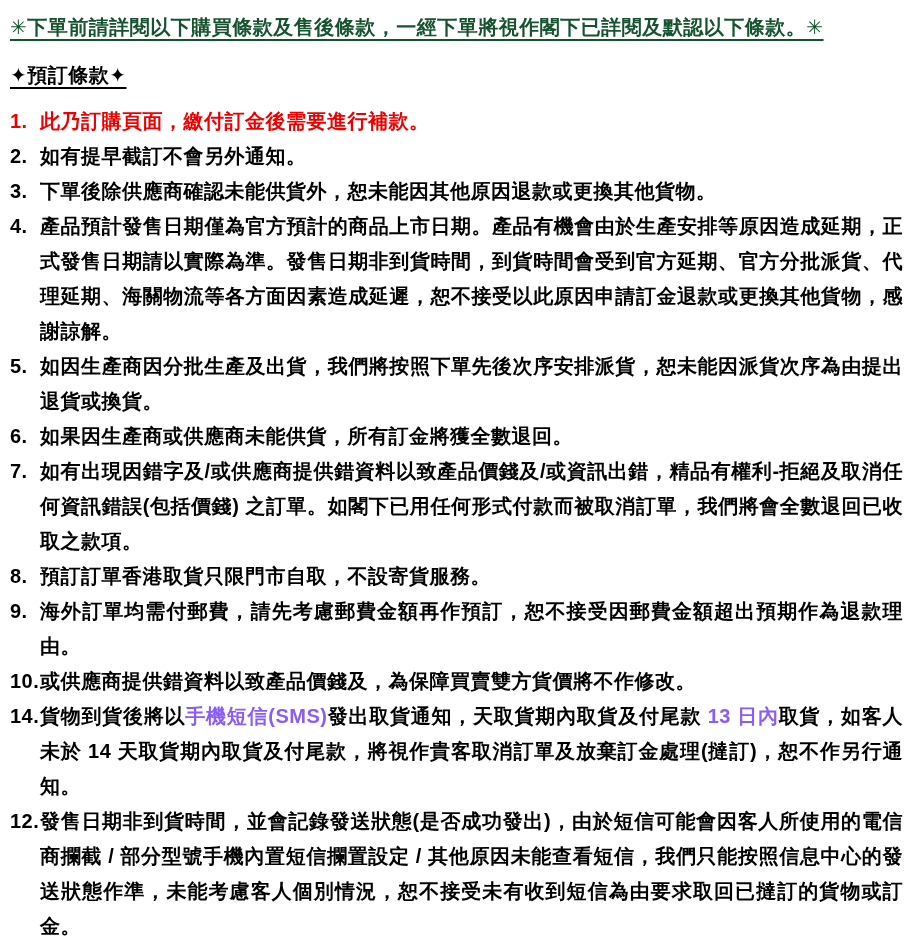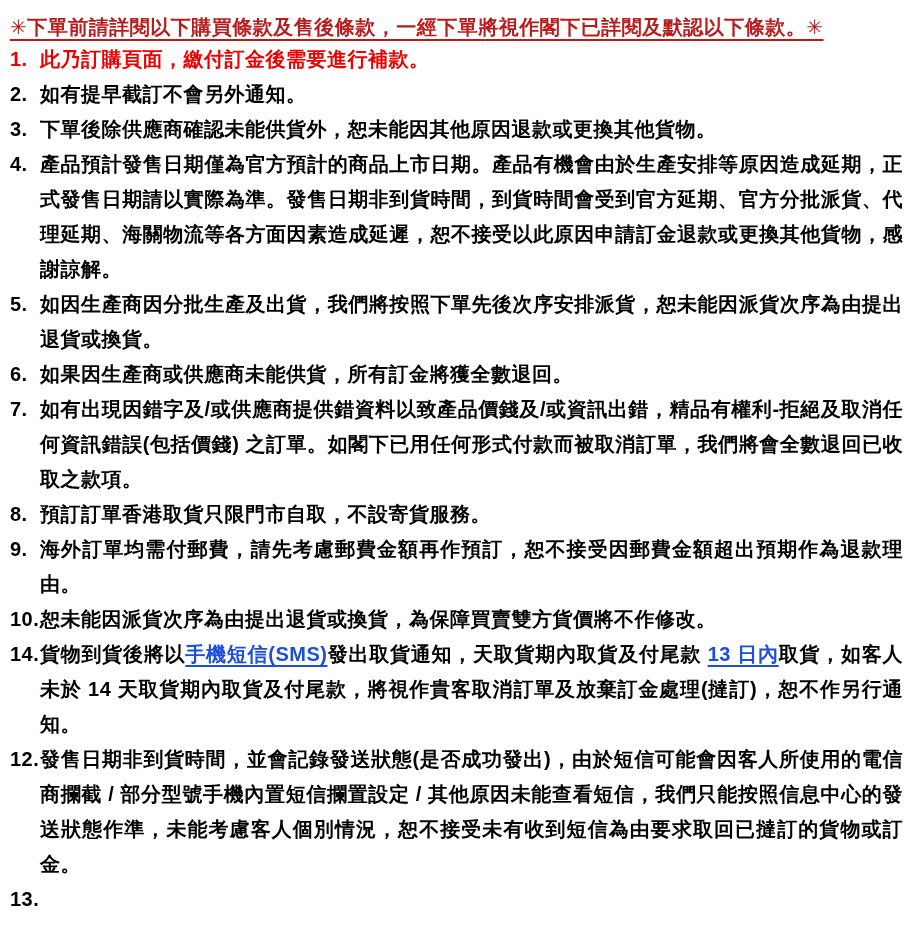--- a/index.html
+++ b/index.html
@@ -12,25 +12,26 @@
     font-family: "Liberation Sans", "DejaVu Sans", sans-serif;
     font-weight: 700;
     color: #000000;
     font-size: 20px;
     -webkit-font-smoothing: antialiased;
   }
   .page {
     padding: 12px 10px 10px 10px;
   }
   .top-notice {
-    color: #b91c1c;
+    color: #14532d;
     line-height: 30px;
     text-decoration: underline;
     text-decoration-thickness: 2px;
     text-underline-offset: 5px;
+    margin-bottom: 18px;
     letter-spacing: 0.5px;
   }
   .section-title {
     color: #000000;
     line-height: 30px;
     text-decoration: underline;
     text-decoration-thickness: 2px;
     text-underline-offset: 5px;
     margin-bottom: 14px;
     letter-spacing: 0.5px;
@@ -55,32 +56,32 @@
     text-align: justify;
     text-justify: inter-ideograph;
     text-align-last: left;
   }
   .term-item.red,
   .term-item.red .num,
   .term-item.red .term-text {
     color: #ee0000;
   }
   .red-underline {
-    color: #1d4ed8;
-    text-decoration: underline;
+    color: #8b5cf6;
     text-decoration-thickness: 2px;
     text-underline-offset: 4px;
   }
 </style>
 </head>
 <body>
 
 <div class="page">
   <div class="top-notice">✳下單前請詳閱以下購買條款及售後條款，一經下單將視作閣下已詳閱及默認以下條款。✳</div>
 
+  <div class="section-title">✦預訂條款✦</div>
 
   <ol class="terms">
       <li class="term-item red">
         <span class="num">1.</span>
         <div class="term-text"><span>此乃訂購頁面，繳付訂金後需要進行補款。</span></div>
       </li>
       <li class="term-item">
         <span class="num">2.</span>
         <div class="term-text"><span>如有提早截訂不會另外通知。</span></div>
       </li>
@@ -107,21 +108,21 @@
       <li class="term-item">
         <span class="num">8.</span>
         <div class="term-text"><span>預訂訂單香港取貨只限門市自取，不設寄貨服務。</span></div>
       </li>
       <li class="term-item">
         <span class="num">9.</span>
         <div class="term-text"><span>海外訂單均需付郵費，請先考慮郵費金額再作預訂，恕不接受因郵費金額超出預期作為退款理由。</span></div>
       </li>
       <li class="term-item">
         <span class="num">10.</span>
-        <div class="term-text"><span>恕未能因派貨次序為由提出退貨或換貨，為保障買賣雙方貨價將不作修改。</span></div>
+        <div class="term-text"><span>或供應商提供錯資料以致產品價錢及，為保障買賣雙方貨價將不作修改。</span></div>
       </li>
       <li class="term-item">
         <span class="num">14.</span>
         <div class="term-text"><span>貨物到貨後將以</span><span class="red-underline">手機短信(SMS)</span><span>發出取貨通知，天取貨期內取貨及付尾款 </span><span class="red-underline">13 日內</span><span>取貨，如客人未於 14 天取貨期內取貨及付尾款，將視作貴客取消訂單及放棄訂金處理(撻訂)，恕不作另行通知。</span></div>
       </li>
       <li class="term-item">
         <span class="num">12.</span>
         <div class="term-text"><span>發售日期非到貨時間，並會記錄發送狀態(是否成功發出)，由於短信可能會因客人所使用的電信商攔截 / 部分型號手機內置短信攔置設定 / 其他原因未能查看短信，我們只能按照信息中心的發送狀態作準，未能考慮客人個別情況，恕不接受未有收到短信為由要求取回已撻訂的貨物或訂金。</span></div>
       </li>
       <li class="term-item">

